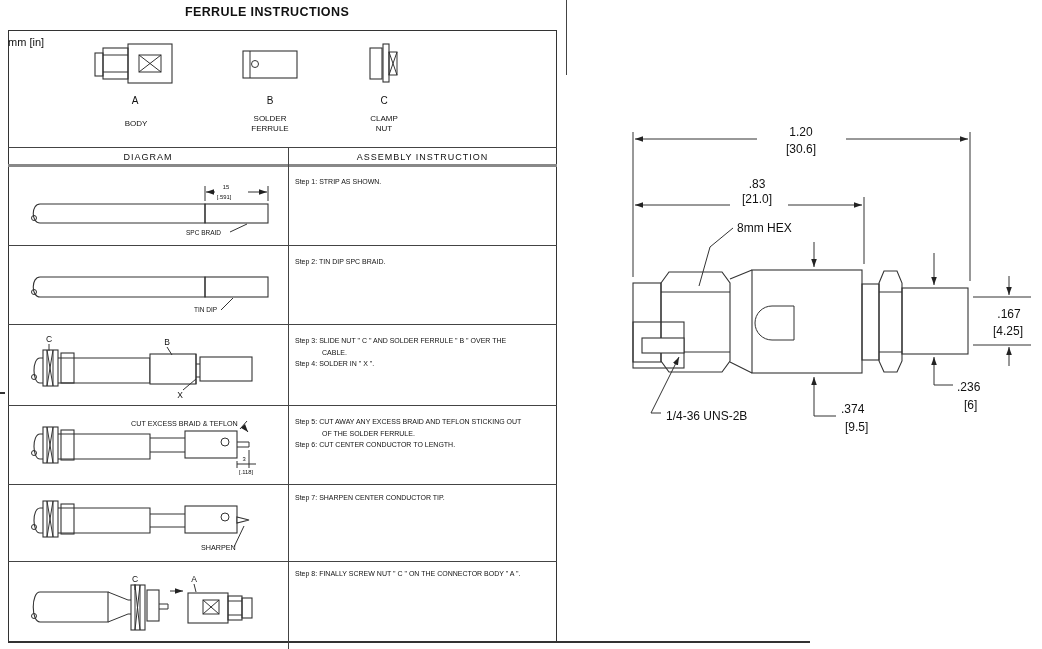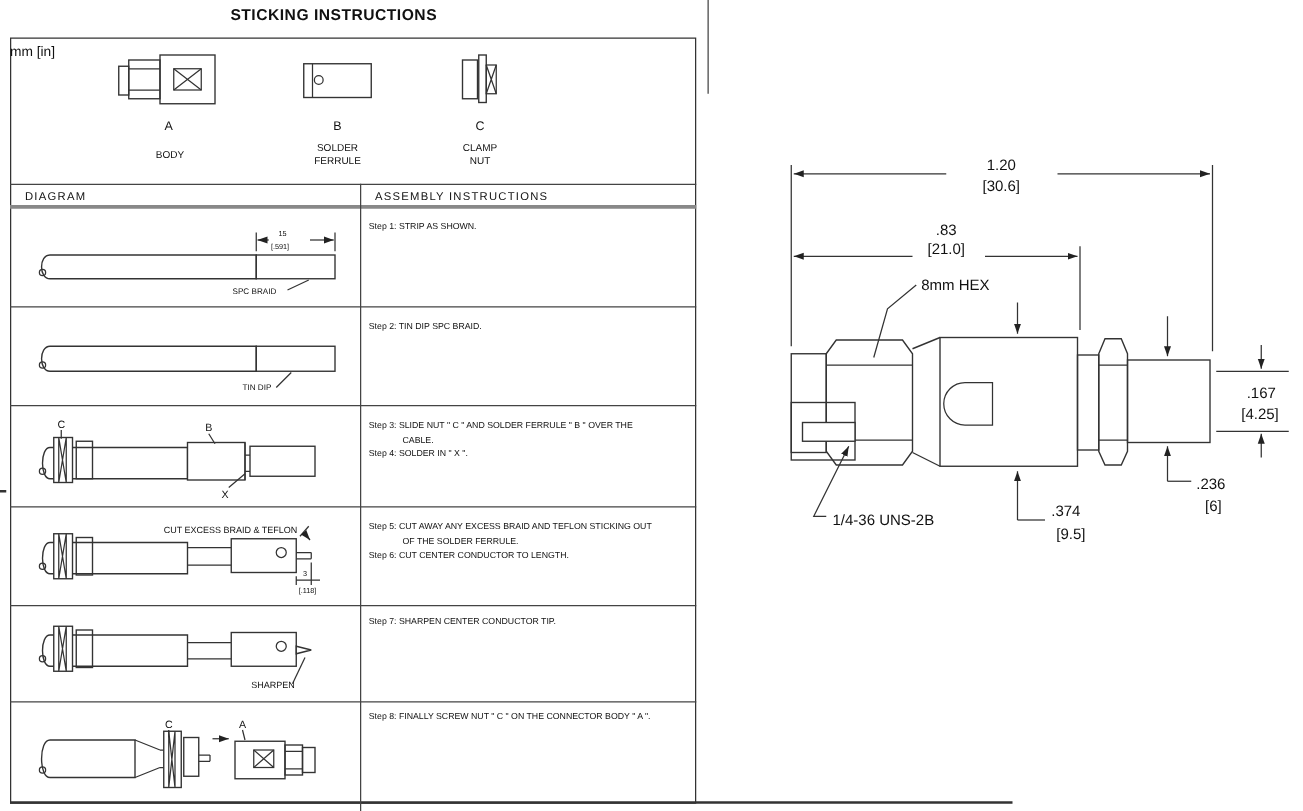--- a/index.html
+++ b/index.html
@@ -1,21 +1,21 @@
 <!DOCTYPE html>
 <html><head>
 <meta charset="utf-8">
 <style>
   html,body{margin:0;padding:0;background:#fff;}
   .page{position:relative;width:1042px;height:649px;background:#fff;overflow:hidden;
         font-family:"Liberation Sans", sans-serif;color:#111;}
   .abs{position:absolute;}
   .title{font-weight:bold;font-size:12.5px;letter-spacing:.4px;text-align:center;}
   .units{font-size:11px;}
-  .colhead{font-size:9px;letter-spacing:1px;padding-left:12px;}
+  .colhead{font-size:9px;letter-spacing:1px;text-align:center;}
   .instr{font-size:7px;line-height:11.5px;white-space:nowrap;}
   .instr .cont{padding-left:27px;}
   .hline{background:#444;height:1px;}
   .vline{background:#444;width:1px;}
   .tableframe{border:1.4px solid #333;box-sizing:border-box;}
   svg text{font-family:"Liberation Sans", sans-serif;fill:#111;}
   svg .dim{font-size:12px;}
   svg .sm{font-size:6.5px;}
   svg .xs{font-size:5.8px;}
   svg .lbl{font-size:7.2px;}
@@ -24,40 +24,40 @@
   svg .pname{font-size:8px;}
   .ln{stroke:#333;stroke-width:1.1;fill:none;}
   .lnt{stroke:#333;stroke-width:1;fill:none;}
   .wfill{fill:#fff;stroke:#333;stroke-width:1.1;}
 </style>
 </head>
 <body>
 
 <div class="page">
 
-  <div class="abs title" style="left:157px;top:5px;width:220px;">STICKING INSTRUCTIONS</div>
+  <div class="abs title" style="left:157px;top:5px;width:220px;">FERRULE INSTRUCTIONS</div>
 
   <div class="abs tableframe" style="left:8px;top:30px;width:549px;height:613px;"></div>
   <div class="abs hline" style="left:8px;top:147px;width:549px;"></div>
   <div class="abs" style="left:8px;top:164px;width:549px;height:2.5px;background:#888;"></div>
   <div class="abs hline" style="left:8px;top:245px;width:549px;"></div>
   <div class="abs hline" style="left:8px;top:324px;width:549px;"></div>
   <div class="abs hline" style="left:8px;top:405px;width:549px;"></div>
   <div class="abs hline" style="left:8px;top:484px;width:549px;"></div>
   <div class="abs hline" style="left:8px;top:561px;width:549px;"></div>
   <div class="abs" style="left:8px;top:641px;width:802px;height:2px;background:#333;"></div>
   <div class="abs vline" style="left:288px;top:147px;height:502px;"></div>
 
   <div class="abs vline" style="left:566px;top:0;height:75px;"></div>
   <div class="abs" style="left:0;top:392px;width:5px;height:1.5px;background:#333;"></div>
 
   <div class="abs units" style="left:8px;top:36px;">mm [in]</div>
 
   <div class="abs colhead" style="left:8px;top:152px;width:280px;">DIAGRAM</div>
-  <div class="abs colhead" style="left:288px;top:152px;width:269px;">ASSEMBLY INSTRUCTIONS</div>
+  <div class="abs colhead" style="left:288px;top:152px;width:269px;">ASSEMBLY INSTRUCTION</div>
 
   <div class="abs instr" style="left:295px;top:176px;">
     <div>Step 1: STRIP AS SHOWN.</div>
   </div>
   <div class="abs instr" style="left:295px;top:256px;">
     <div>Step 2: TIN DIP SPC BRAID.</div>
   </div>
   <div class="abs instr" style="left:295px;top:335px;">
     <div>Step 3: SLIDE NUT " C " AND SOLDER FERRULE " B " OVER THE</div>
     <div class="cont">CABLE.</div>

